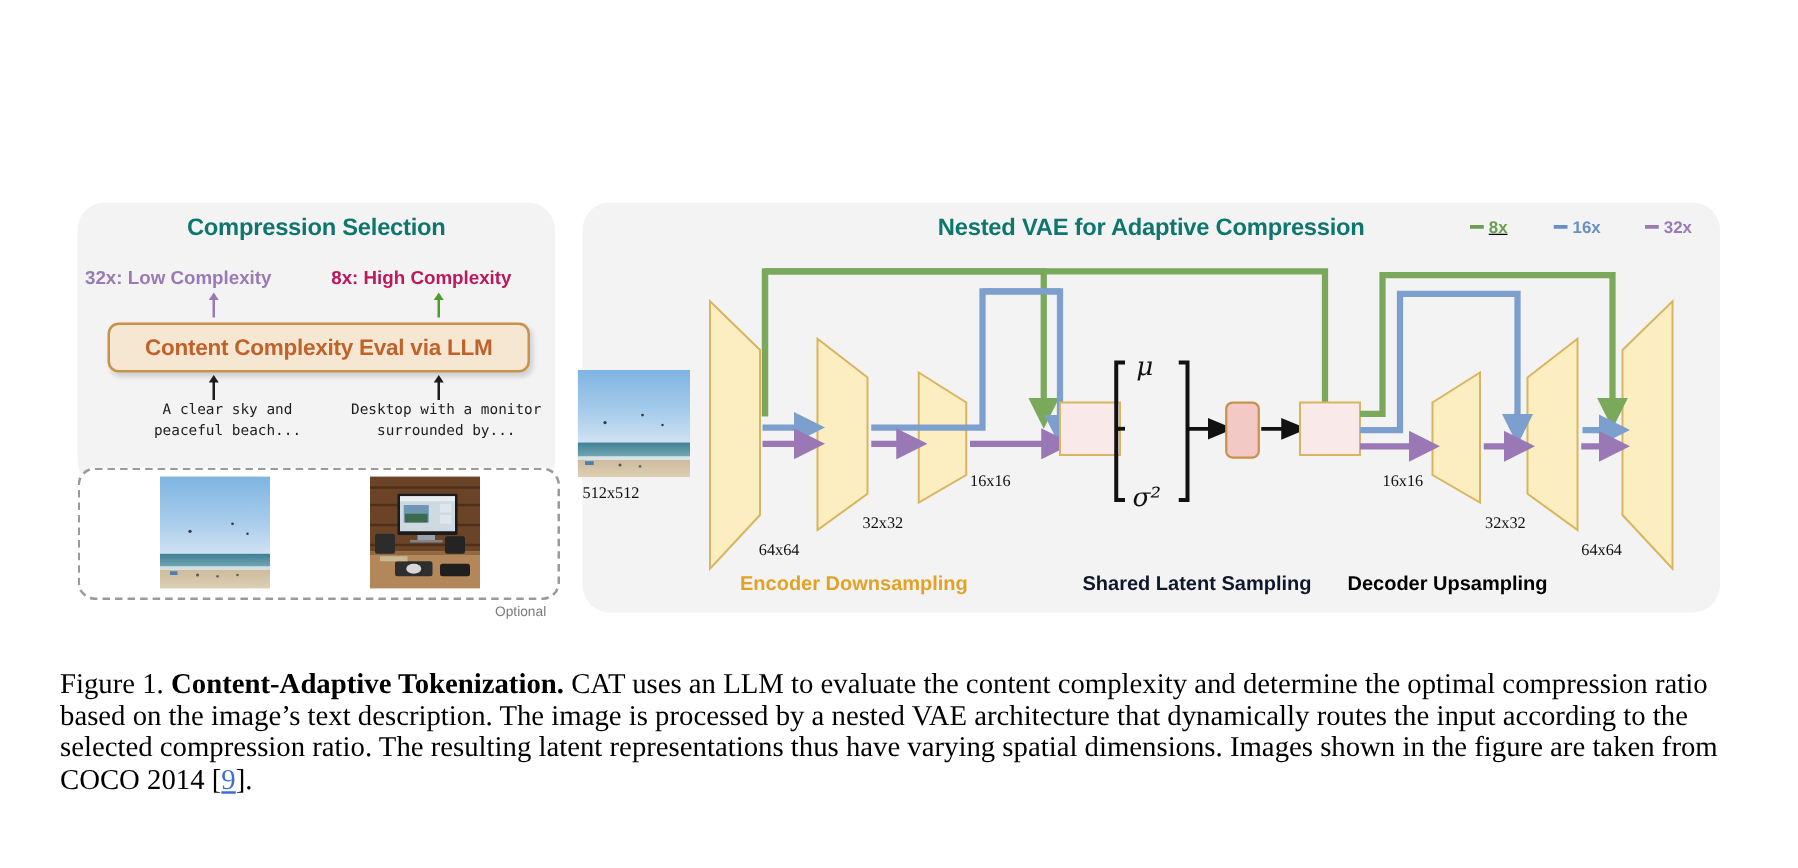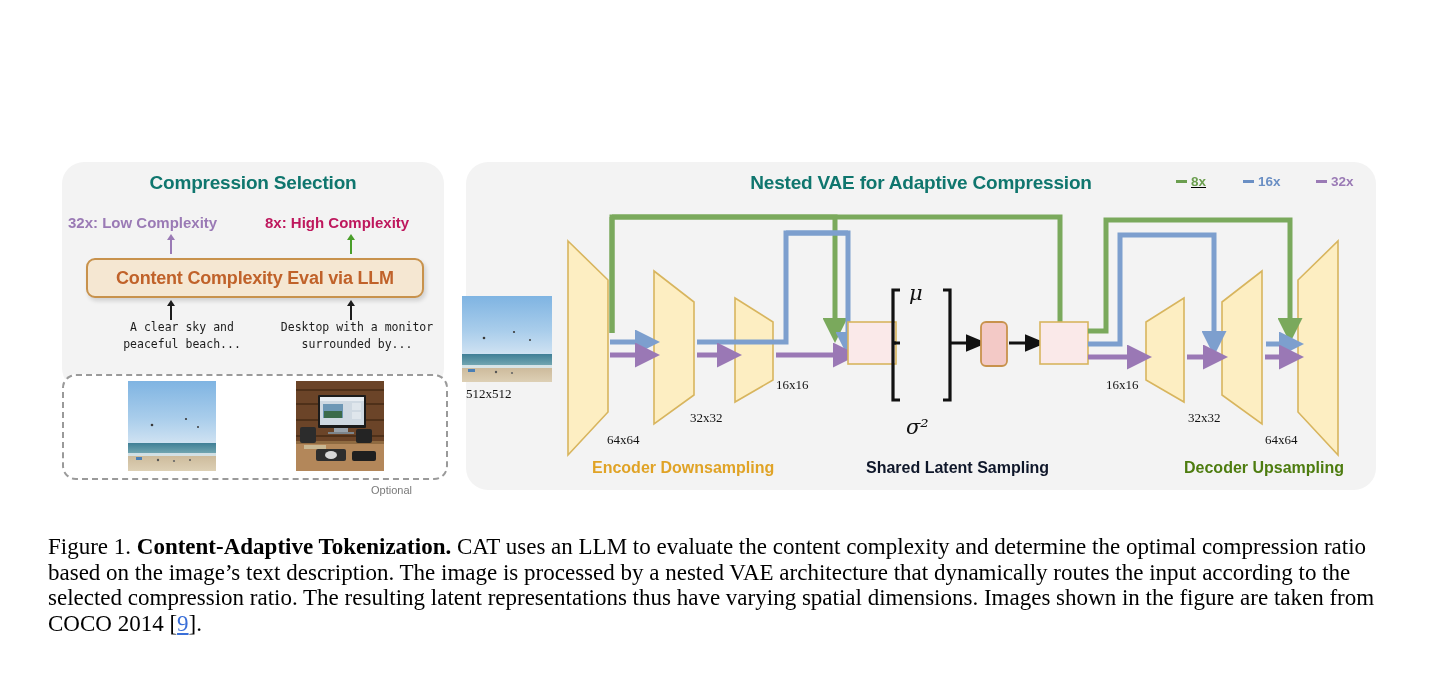--- a/index.html
+++ b/index.html
@@ -35,21 +35,21 @@
       font-size:18px;color:#c0622a;letter-spacing:-.2px;}
 
   .caption-txt{position:absolute;font-family:"DejaVu Sans Mono",monospace;
       font-size:11.5px;color:#1c1c1c;text-align:center;line-height:17px;
       white-space:pre;}
   #beach-caption{left:100px;top:319px;width:164px;}
   #desk-caption{left:262px;top:319px;width:190px;}
 
   #dashed-box{position:absolute;left:62px;top:374px;width:382px;height:102px;
       border:2px dashed #9a9a9a;border-radius:14px;background:#ffffff;}
-  #optional-label{position:absolute;left:371px;top:484px;
+  #optional-label{position:absolute;left:396px;top:484px;
       font-family:"Liberation Sans",sans-serif;font-size:11px;color:#7a7a7a;}
 
   .thumb{position:absolute;top:381px;width:88px;height:90px;overflow:hidden;}
   #beach-thumb{left:128px;}
   #desk-thumb{left:296px;}
 
   
   .legend{position:absolute;top:174px;font-family:"Liberation Sans",sans-serif;
       font-weight:bold;font-size:13.5px;display:flex;align-items:center;gap:4px;}
   .legend .dash{display:inline-block;width:11px;height:2.5px;}
@@ -58,21 +58,21 @@
   #legend-32x{left:1316px;}
 
   .dim-label{position:absolute;font-family:"Liberation Serif",serif;
       font-size:13px;color:#111;white-space:nowrap;}
 
   .stage-label{position:absolute;top:459px;
       font-family:"Liberation Sans",sans-serif;font-weight:bold;
       font-size:16px;white-space:nowrap;}
   #enc-label{left:592px;color:#e0a326;}
   #lat-label{left:866px;color:#0f172a;}
-  #dec-label{left:1184px;color:#4d7c0f;}
+  #dec-label{left:1078px;color:#000000;}
 
   #src-img{position:absolute;left:462px;top:296px;width:90px;height:86px;overflow:hidden;}
   #src-dim{left:466px;top:386px;}
 
   svg.layer{position:absolute;left:0;top:0;width:1438px;height:694px;
       pointer-events:none;}
 
   
   #figure-caption{position:absolute;left:48px;top:534px;width:1342px;
       font-family:"Liberation Serif",serif;font-size:23px;
@@ -213,21 +213,21 @@
 <div class="dim-label" style="left:690px;top:410px;">32x32</div>
 <div class="dim-label" style="left:776px;top:377px;">16x16</div>
 
 <div class="dim-label" style="left:1106px;top:377px;">16x16</div>
 <div class="dim-label" style="left:1188px;top:410px;">32x32</div>
 <div class="dim-label" style="left:1265px;top:432px;">64x64</div>
 
 <div style="position:absolute;left:909px;top:281px;font-family:'DejaVu Serif',serif;
      font-style:italic;font-size:21px;color:#111;">μ</div>
 <div style="position:absolute;left:906px;top:386px;font-family:'DejaVu Serif',serif;
-     font-style:italic;font-size:21px;color:#111;margin-top:29px;">σ²</div>
+     font-style:italic;font-size:21px;color:#111;">σ²</div>
 <div style="position:absolute;left:988px;top:334px;font-family:'DejaVu Serif',serif;
      font-style:italic;font-size:17px;color:#111;">z</div>
 
 <div class="stage-label" id="enc-label">Encoder Downsampling</div>
 <div class="stage-label" id="lat-label">Shared Latent Sampling</div>
 <div class="stage-label" id="dec-label">Decoder Upsampling</div>
 
 <svg class="layer">
   <defs>
     <marker id="ah-green" markerWidth="5" markerHeight="5" refX="2.6" refY="2.5" orient="auto">

